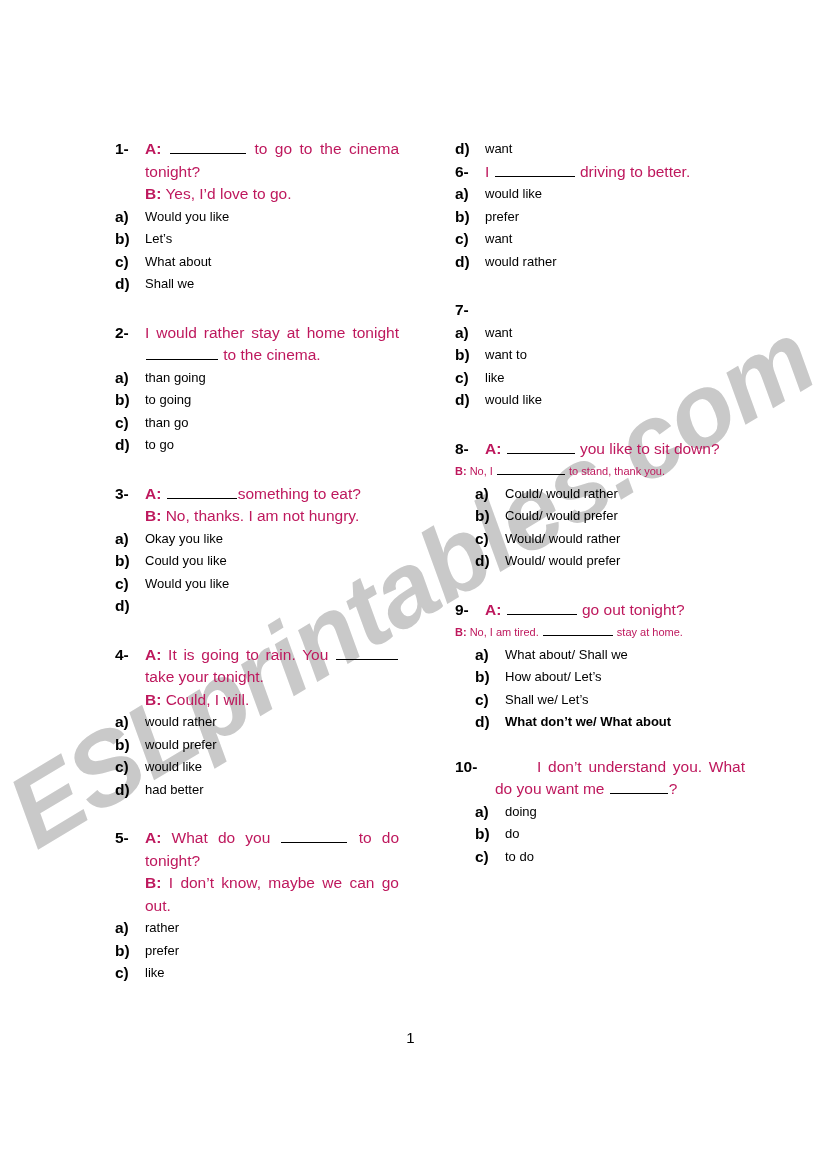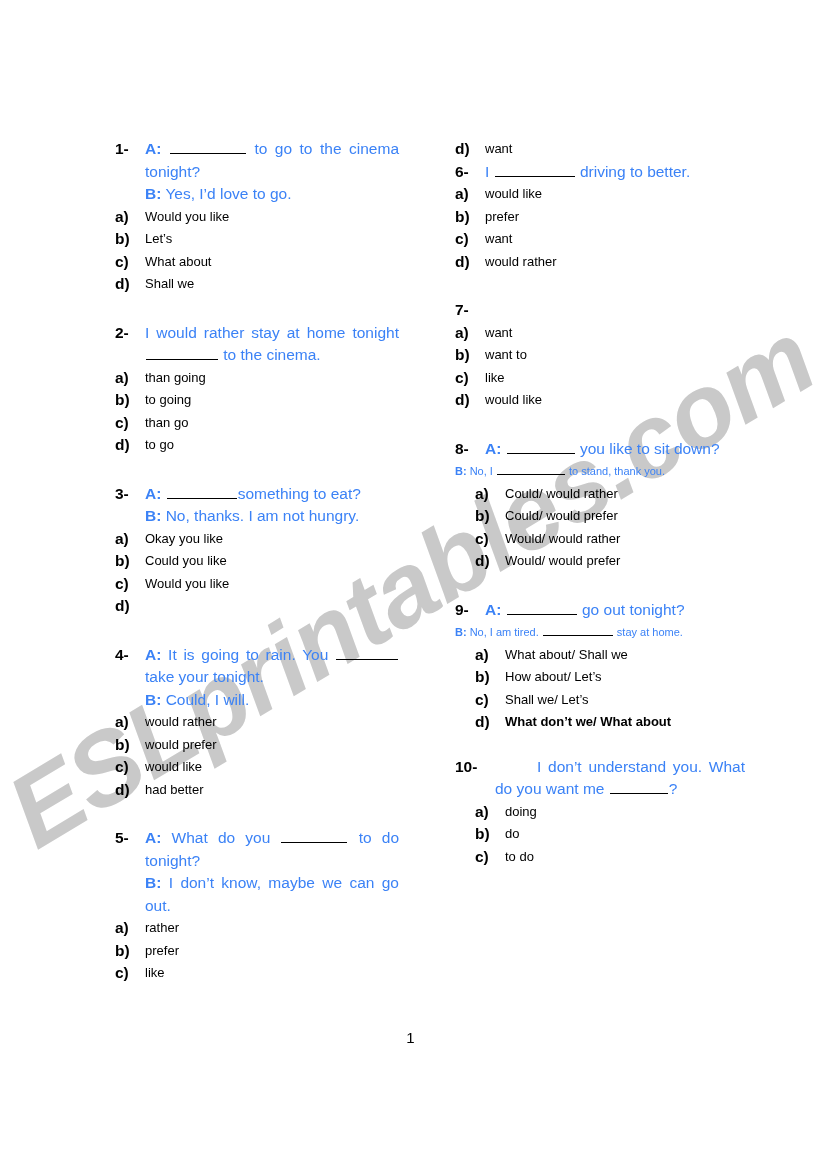--- a/index.html
+++ b/index.html
@@ -74,21 +74,21 @@
     width: 30px;
     color: #000;
   }
   .qnum.wide { width: 40px; }
 
   
   .qtext {
     flex: 1 1 auto;
     font-size: 15.5px;
     line-height: 22.5px;
-    color: #3b82f6;
+    color: #be185d;
   }
   .qtext.justify {
     text-align: justify;
     text-align-last: left;
   }
   .speaker {
     font-weight: bold;
   }
   .blank {
     display: inline-block;

